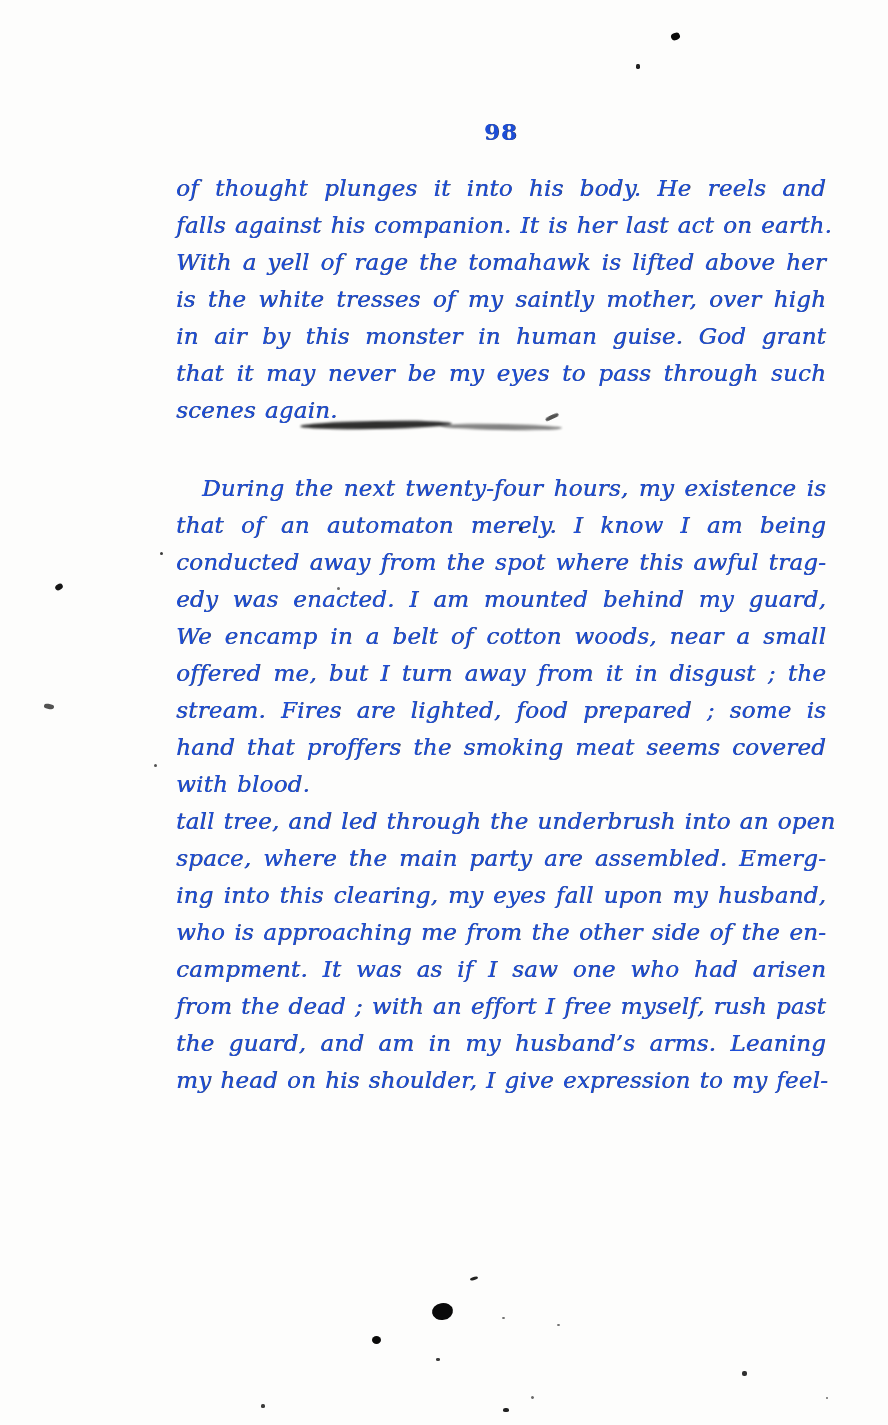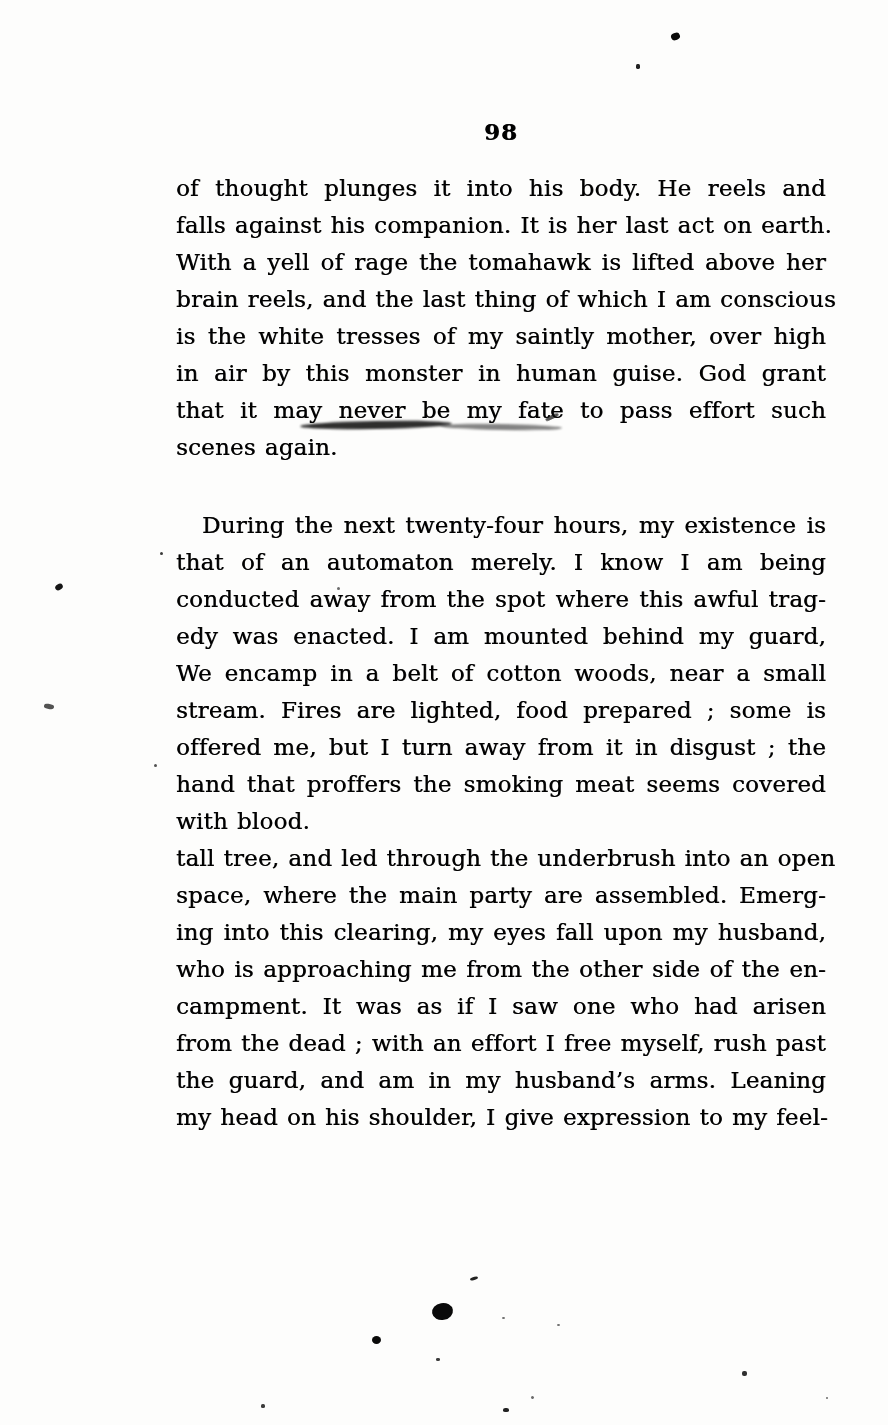--- a/index.html
+++ b/index.html
@@ -3,42 +3,42 @@
 <meta charset="utf-8">
 <style>
   html, body { margin: 0; padding: 0; background: #ffffff; }
   .page {
     position: relative;
     width: 888px;
     height: 1425px;
     background: #fdfdfc;
     overflow: hidden;
     font-family: "DejaVu Serif", "Liberation Serif", serif;
-    color: #000000;
+    color: #1d4ed8;
   }
   .page-number {
     position: absolute;
     top: 118px;
     left: 176px;
     width: 650px;
     text-align: center;
     font-size: 23px;
     font-weight: 700;
     letter-spacing: 1px;
     text-shadow: 0.4px 0 0 rgba(0,0,0,0.8);
   }
   .text-block {
     position: absolute;
     top: 170px;
     left: 176px;
     width: 650px;
     font-size: 23px;
     line-height: 37px;
   }
-  .paragraph { margin: 0; }
+  .paragraph { margin: 0; font-style: italic; }
   .line {
     text-align: justify;
     text-align-last: justify;
     white-space: nowrap;
     letter-spacing: 0.2px;
     word-spacing: 1.5px;
     text-shadow: 0.45px 0 0 rgba(0,0,0,0.75);
   }
   .line.indent { text-indent: 26px; margin-top: 41px; }
   .line.last-left { text-align-last: left; }
@@ -51,34 +51,33 @@
 <body>
 
 <div class="page">
   <div class="page-number">98</div>
 
   <div class="text-block">
       <div class="paragraph">
         <div class="line">of thought plunges it into his body. He reels and</div>
         <div class="line">falls against his companion. It is her last act on earth.</div>
         <div class="line">With a yell of rage the tomahawk is lifted above her</div>
-        <div class="line">brain reels, and the last thing of which I am conscious</div>
         <div class="line">is the white tresses of my saintly mother, over high</div>
         <div class="line">in air by this monster in human guise. God grant</div>
-        <div class="line">that it may never be my fate to pass effort such</div>
+        <div class="line">that it may never be my eyes to pass through such</div>
         <div class="line last-left">scenes again.</div>
       </div>
       <div class="paragraph">
         <div class="line indent">During the next twenty-four hours, my existence is</div>
         <div class="line">that of an automaton merely. I know I am being</div>
         <div class="line">conducted away from the spot where this awful trag-</div>
         <div class="line">edy was enacted. I am mounted behind my guard,</div>
         <div class="line">We encamp in a belt of cotton woods, near a small</div>
+        <div class="line">offered me, but I turn away from it in disgust ; the</div>
         <div class="line">stream. Fires are lighted, food prepared ; some is</div>
-        <div class="line">offered me, but I turn away from it in disgust ; the</div>
         <div class="line">hand that proffers the smoking meat seems covered</div>
         <div class="line last-left">with blood.</div>
       </div>
       <div class="paragraph">
         <div class="line">tall tree, and led through the underbrush into an open</div>
         <div class="line">space, where the main party are assembled. Emerg-</div>
         <div class="line">ing into this clearing, my eyes fall upon my husband,</div>
         <div class="line">who is approaching me from the other side of the en-</div>
         <div class="line">campment. It was as if I saw one who had arisen</div>
         <div class="line">from the dead ; with an effort I free myself, rush past</div>

